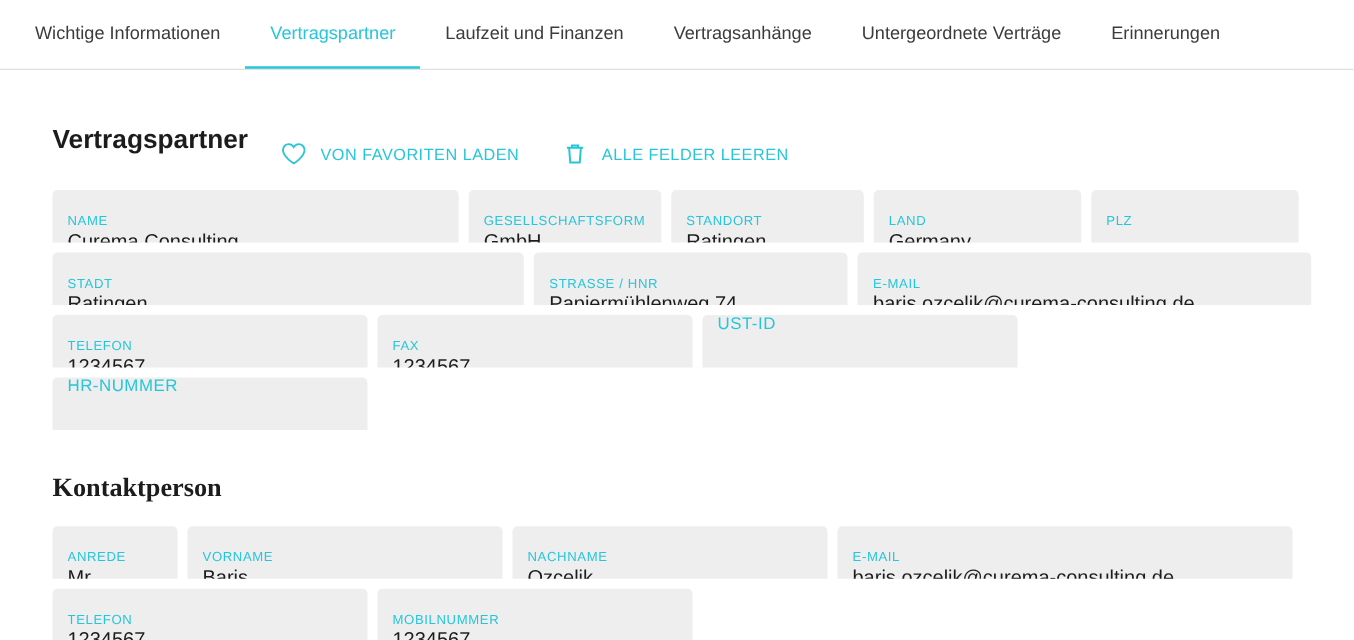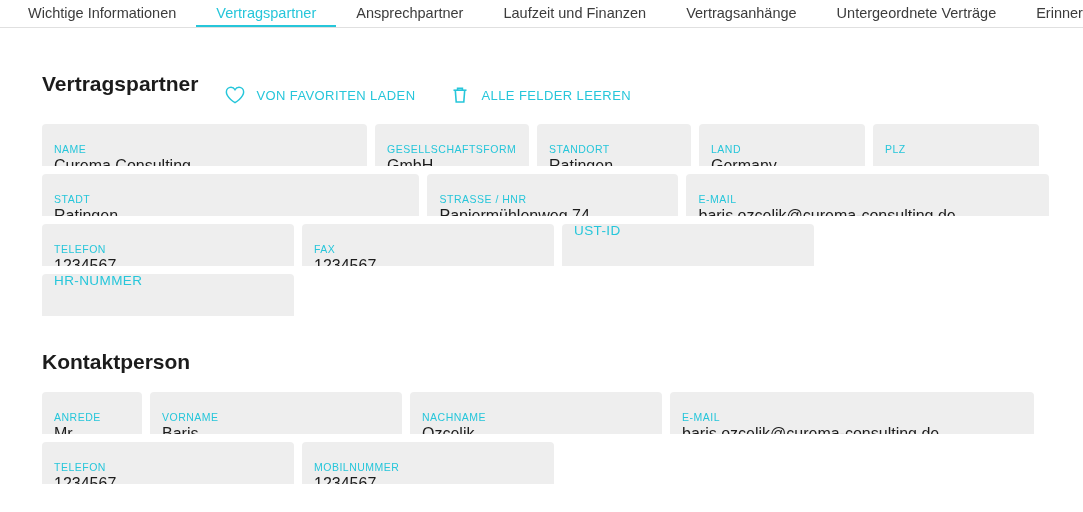--- a/index.html
+++ b/index.html
@@ -13,21 +13,21 @@
     font-family: "Liberation Sans", sans-serif;
     color: #212121;
     overflow: hidden;
   }
 
   
   .tabbar {
     position: relative;
     display: flex;
     align-items: stretch;
-    height: 28px;
+    height: 56px;
     border-bottom: 1px solid #e0e0e0;
     padding-left: 8px;
     box-sizing: border-box;
   }
   .tab {
     display: flex;
     align-items: center;
     padding: 0 20px;
     font-size: 14.5px;
     color: #3c3c3c;
@@ -55,20 +55,21 @@
     padding-left: 8px;
   }
   .section-title {
     font-size: 21px;
     font-weight: bold;
     color: #1c1c1c;
     margin-right: 26px;
   }
   .section-title.plain {
     margin-right: 0;
+    font-family: Liberation Serif, serif;
   }
   .action-link {
     display: flex;
     align-items: center;
     color: #26c6da;
     font-size: 13px;
     letter-spacing: 0.4px;
     cursor: pointer;
     margin-right: 34px;
     margin-top: 22px;
@@ -126,23 +127,20 @@
 </style>
 </head>
 <body>
 
 <div class="tabbar">
   <div class="tab">
       <span>Wichtige Informationen</span>
     </div>
   <div class="tab active">
       <span>Vertragspartner</span>
-    </div>
-  <div class="tab">
-      <span>Ansprechpartner</span>
     </div>
   <div class="tab">
       <span>Laufzeit und Finanzen</span>
     </div>
   <div class="tab">
       <span>Vertragsanhänge</span>
     </div>
   <div class="tab">
       <span>Untergeordnete Verträge</span>
     </div>

